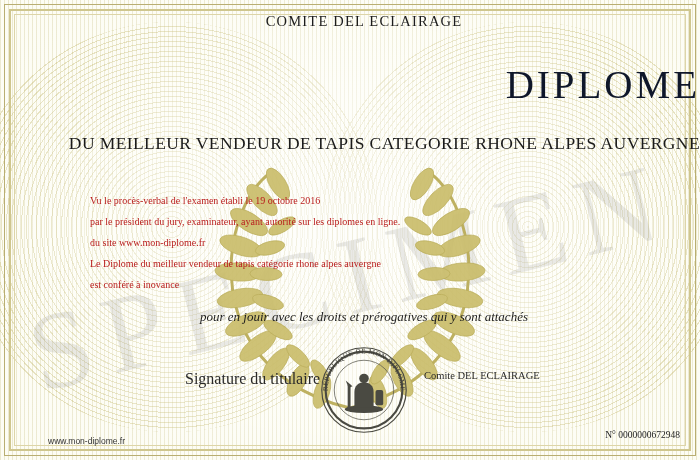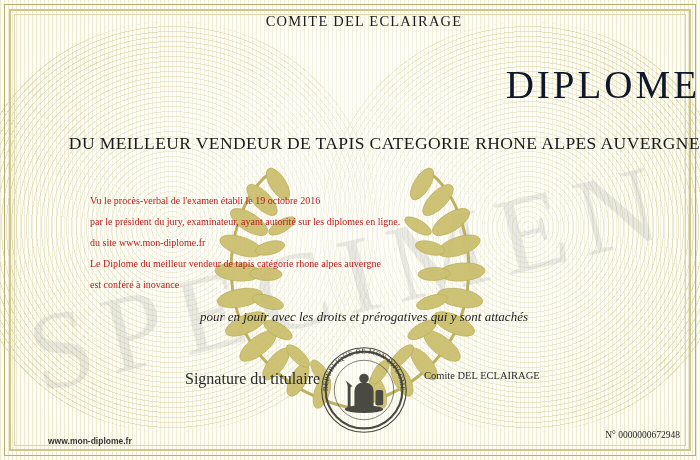--- a/index.html
+++ b/index.html
@@ -180,21 +180,20 @@
     height: 96px;
   }
 
   .footer-left {
     position: absolute;
     left: 20px;
     bottom: 14px;
     font-size: 8.5px;
     font-family: "Liberation Sans", sans-serif;
     color: #333;
-    font-weight: bold;
   }
   .footer-right {
     position: absolute;
     right: 20px;
     bottom: 20px;
     font-size: 9.5px;
     font-family: "Liberation Serif", serif;
     color: #222;
   }
 </style>

